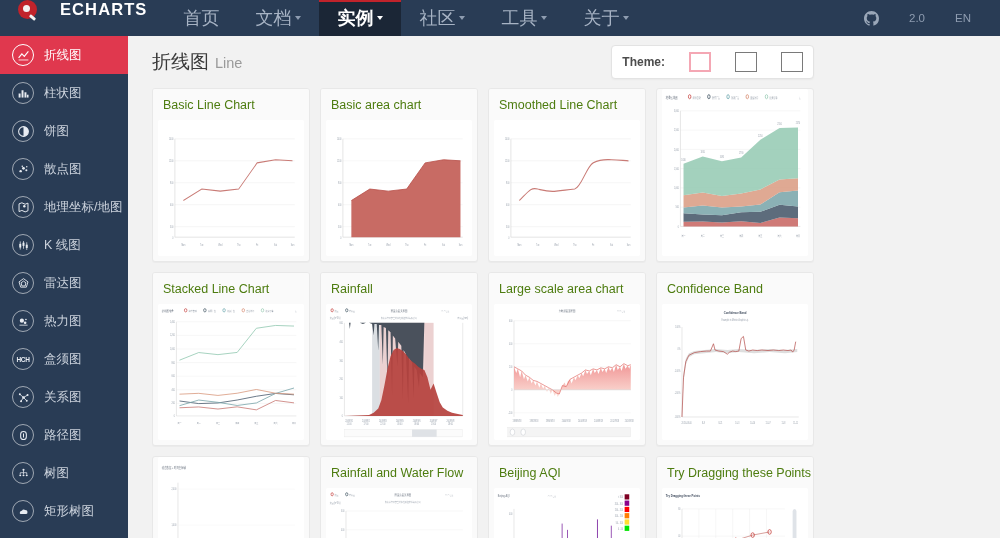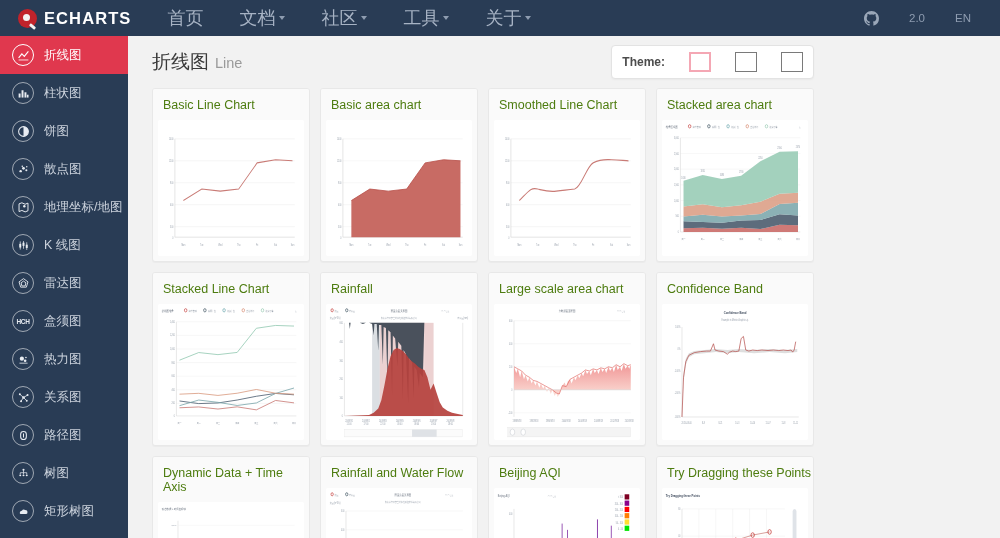--- a/index.html
+++ b/index.html
@@ -12,21 +12,21 @@
 
   
   .topbar {
     position: absolute; top: 0; left: 0;
     width: 1000px; height: 36px;
     background: #293c55;
     display: flex; align-items: stretch;
     z-index: 30;
   }
   .brand {
-    display: flex; align-items: center; gap: 7px;
+    display: flex; gap: 23px;
     padding: 0 18px 0 18px;
     min-width: 128px;
   }
   .brand-logo {
     width: 19px; height: 19px; border-radius: 50%;
     background: #c1232b;
     position: relative;
     flex: 0 0 auto;
   }
   .brand-logo::after {
@@ -209,20 +209,24 @@
     <span class="brand-name">ECHARTS</span>
   </div>
   <div class="nav">
     <div class="nav-item">
       <span>首页</span>
     </div>
     <div class="nav-item">
       <span>文档</span>
       <i class="caret"></i>
     </div>
+    <div class="nav-item active">
+      <span>实例</span>
+      <i class="caret"></i>
+    </div>
     <div class="nav-item">
       <span>社区</span>
       <i class="caret"></i>
     </div>
     <div class="nav-item">
       <span>工具</span>
       <i class="caret"></i>
     </div>
     <div class="nav-item">
       <span>关于</span>
@@ -320,35 +324,35 @@
       <svg width="13" height="13" viewBox="0 0 16 16" fill="none" stroke="currentColor" stroke-width="1.1">
         <polygon points="8,2 13.5,6 11.5,12.5 4.5,12.5 2.5,6"></polygon>
         <polygon points="8,5 11,7.2 10,11 6,11 5,7.2"></polygon>
       </svg>
     </span>
     <span>雷达图</span>
   </div>
 
   <div class="side-item">
     <span class="side-icon">
-      <span class="txticon">HCH</span>
-    </span>
-    <span>盒须图</span>
-  </div>
-
-  <div class="side-item">
-    <span class="side-icon">
       <svg width="13" height="13" viewBox="0 0 16 16" fill="currentColor">
         <circle cx="6" cy="7" r="2.6"></circle>
           <circle cx="10" cy="9.5" r="1.6"></circle>
           <circle cx="11" cy="5.5" r="1"></circle>
         <path d="M3 12.5 H13" stroke="currentColor" stroke-width="1"></path>
       </svg>
     </span>
     <span>热力图</span>
+  </div>
+
+  <div class="side-item">
+    <span class="side-icon">
+      <span class="txticon">HCH</span>
+    </span>
+    <span>盒须图</span>
   </div>
 
   <div class="side-item">
     <span class="side-icon">
       <svg width="13" height="13" viewBox="0 0 16 16" stroke="currentColor" stroke-width="1" fill="currentColor">
         <line x1="8" y1="8" x2="3.5" y2="4"></line>
           <line x1="8" y1="8" x2="13" y2="5"></line>
         <line x1="8" y1="8" x2="5" y2="12.5"></line>
           <line x1="8" y1="8" x2="12" y2="12"></line>
         <circle cx="8" cy="8" r="1.6" stroke="none"></circle>
@@ -515,21 +519,20 @@
               <text x="129" y="120">Fri</text>
               <text x="153" y="120">Sat</text>
               <text x="175" y="120">Sun</text>
           </g>
           <path d="M33,77 C45,68 48,64 57,66 C68,68 72,69 81,68 C92,67 96,67 105,66 C114,64 120,45 129,41 C140,37 146,38 153,38 C163,38 170,39 175,39" fill="none" stroke="#c97b76" stroke-width="1.1"></path>
         </svg>
       </div>
     </div>
 
     <div class="card">
-      <div class="card-title">Stacked area chart</div>
       <div class="card-body">
         <svg class="thumb" viewBox="0 0 190 130" preserveAspectRatio="none">
           <text x="5" y="8" class="tt2">堆叠区域图</text>
           <g class="tt">
             <circle cx="36" cy="6" r="1.6" fill="none" stroke="#c23531" stroke-width="0.7"></circle>
               <text x="40" y="8">邮件营销</text>
             <circle cx="61" cy="6" r="1.6" fill="none" stroke="#2f4554" stroke-width="0.7"></circle>
               <text x="65" y="8">联盟广告</text>
             <circle cx="86" cy="6" r="1.6" fill="none" stroke="#61a0a8" stroke-width="0.7"></circle>
               <text x="90" y="8">视频广告</text>
@@ -773,21 +776,20 @@
               <text x="118" y="115">10-16</text>
               <text x="138" y="115">11-07</text>
             <text x="158" y="115">11-8</text>
               <text x="174" y="115">11-11</text>
           </g>
         </svg>
       </div>
     </div>
 
     <div class="card">
-      <div class="card-title">Dynamic Data + Time Axis</div>
       <div class="card-body">
         <svg class="thumb" viewBox="0 0 190 130" preserveAspectRatio="none">
           <text x="5" y="9" class="tt2">动态数据 + 时间坐标轴</text>
           <line x1="26" y1="20" x2="26" y2="118" stroke="#cfcfcf" stroke-width="0.5"></line>
           <g class="tt" text-anchor="end">
             <text x="24" y="26">2,000</text>
               <text x="24" y="54">1,000</text>
           </g>
           <g stroke="#f0f0f0" stroke-width="0.4">
             <line x1="26" y1="25" x2="178" y2="25"></line>

